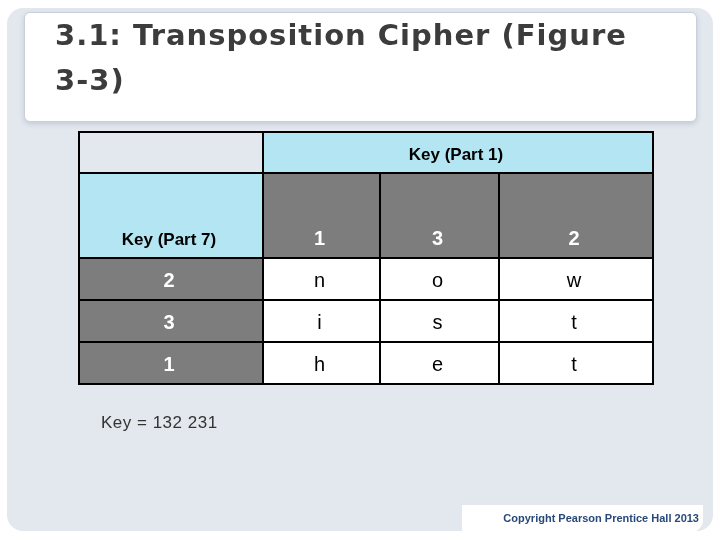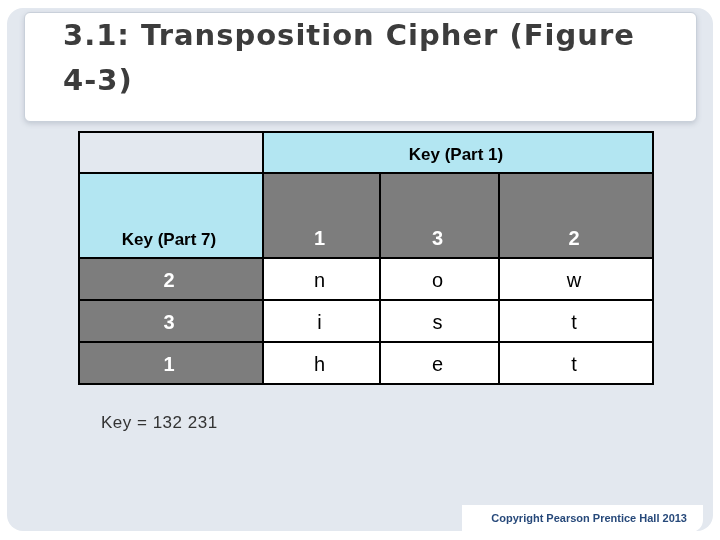--- a/index.html
+++ b/index.html
@@ -45,21 +45,20 @@
     padding: 0 20px 0 30px;
     font-family: "DejaVu Sans", sans-serif;
     font-size: 29px;
     font-weight: bold;
     letter-spacing: 1px;
     line-height: 45px;
     color: #3c3c3c;
   }
   .title-line {
     white-space: nowrap;
-    margin-left: 8px;
   }
   
   table.cipher-table {
     position: absolute;
     left: 78px;
     top: 131px;
     border-collapse: collapse;
     table-layout: fixed;
     font-family: "Liberation Sans", sans-serif;
   }
@@ -108,38 +107,38 @@
   .copyright-bar {
     position: absolute;
     left: 462px;
     top: 505px;
     width: 241px;
     height: 27px;
     background: #ffffff;
     border-radius: 0 0 12px 0;
     box-sizing: border-box;
     text-align: right;
-    padding-right: 16px;
+    padding-right: 4px;
     line-height: 27px;
     font-size: 11px;
     font-weight: bold;
     color: #27497a;
   }
 </style>
 </head>
 <body>
 
 <div class="stage">
 
   <div class="panel"></div>
 
   <div class="title-box">
     <h1 class="title-text">
       <div class="title-line">3.1: Transposition Cipher (Figure</div>
-      <div class="title-line">4-3)</div>
+      <div class="title-line">3-3)</div>
     </h1>
   </div>
 
   <table class="cipher-table">
     <colgroup>
       <col style="width:184px">
       <col style="width:117px">
       <col style="width:119px">
       <col style="width:154px">
     </colgroup>

